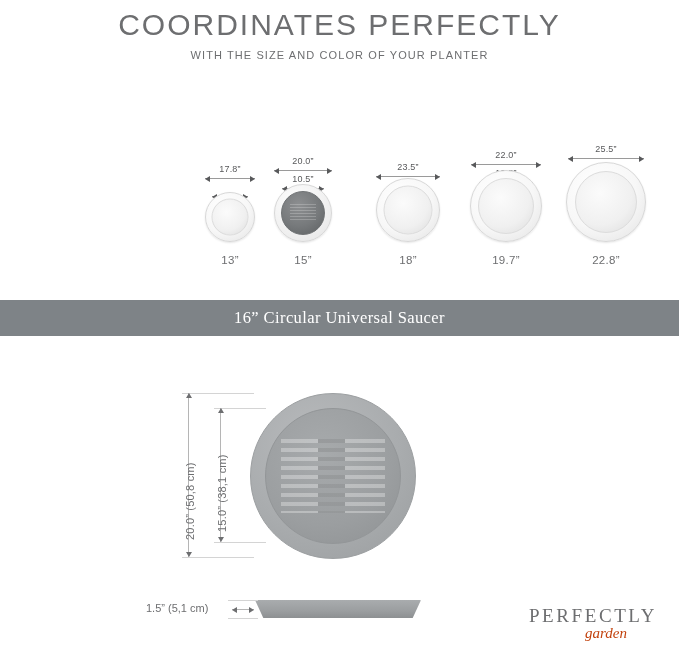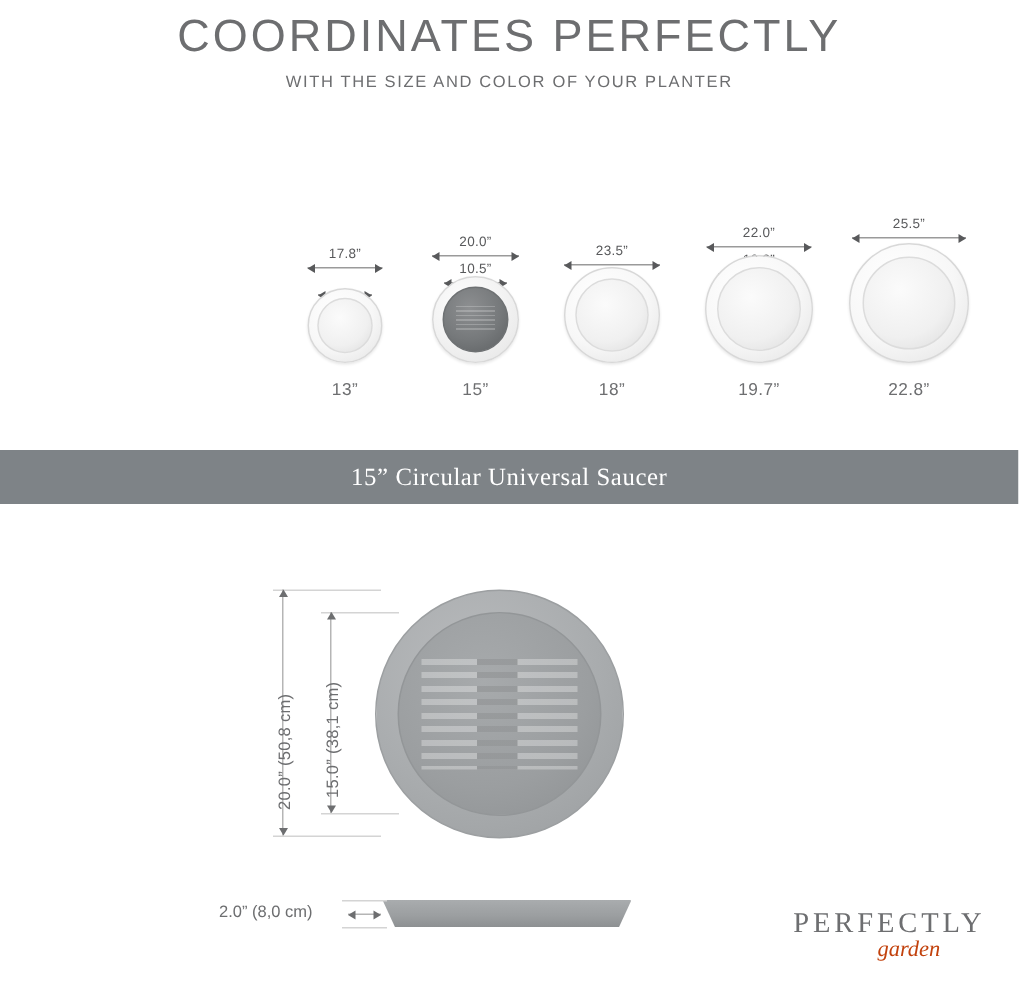--- a/index.html
+++ b/index.html
@@ -326,21 +326,21 @@
     <div class="dim-mid" style="top:52px;text-decoration:underline;">12.8”</div>
     <div class="dim-line" style="top:54px; width:36px;"></div>
     <div class="disc-wrap">
       <div class="disc" style="width:48px; height:48px;">
         <div class="inner" style="width:35px; height:35px;"></div>
       </div>
     </div>
     <div class="size-label">13”</div>
   </div>
 
-  <div class="size-item" style="left:274px; width:86px;text-align:center;">
+  <div class="size-item" style="left:260px; width:86px;text-align:center;">
     <div class="dim-top" style="top:14px;">20.0”</div>
     <div class="dim-line" style="top:28px; width:58px;"></div>
     <div class="dim-mid" style="top:32px;">10.5”</div>
     <div class="dim-line" style="top:46px; width:42px;"></div>
     <div class="disc-wrap">
       <div class="disc dark" style="width:56px; height:56px;">
         <div class="inner" style="width:42px; height:42px;"></div>
       </div>
     </div>
     <div class="size-label">15”</div>
@@ -381,21 +381,21 @@
       <div class="disc" style="width:78px; height:78px;">
         <div class="inner" style="width:60px; height:60px;"></div>
       </div>
     </div>
     <div class="size-label">22.8”</div>
   </div>
 
 </div>
 
 <div class="banner">
-  <span class="banner-text">15” Circular Universal Saucer</span>
+  <span class="banner-text">16” Circular Universal Saucer</span>
 </div>
 
 <div class="detail">
 
   <div class="big-saucer">
     <div class="ring"></div>
     <div class="grid"></div>
   </div>
 
   <div class="guide" style="left:182px; top:57px; width:72px;"></div>
@@ -407,20 +407,20 @@
   <div class="v-dim" style="left:188px; top:57px; height:164px;"></div>
   <div class="v-label" style="left:184px; top:204px;">20.0” (50,8 cm)</div>
 
   <div class="v-dim" style="left:220px; top:72px; height:134px;"></div>
   <div class="v-label" style="left:216px; top:196px;">15.0” (38,1 cm)</div>
 
   <div class="side-view"></div>
   <div class="guide" style="left:228px; top:264px; width:30px;"></div>
   <div class="guide" style="left:228px; top:282px; width:30px;"></div>
   <div class="h-dim-line" style="left:232px; top:273px; width:22px;"></div>
-  <div class="h-dim-label" style="left:146px; top:266px;">2.0” (8,0 cm)</div>
+  <div class="h-dim-label" style="left:146px; top:266px;">1.5” (5,1 cm)</div>
 
 </div>
 
 <div class="logo">
   <div class="logo-main">PERFECTLY</div>
   <div class="logo-sub">garden</div>
 </div>
 
 </body></html>

